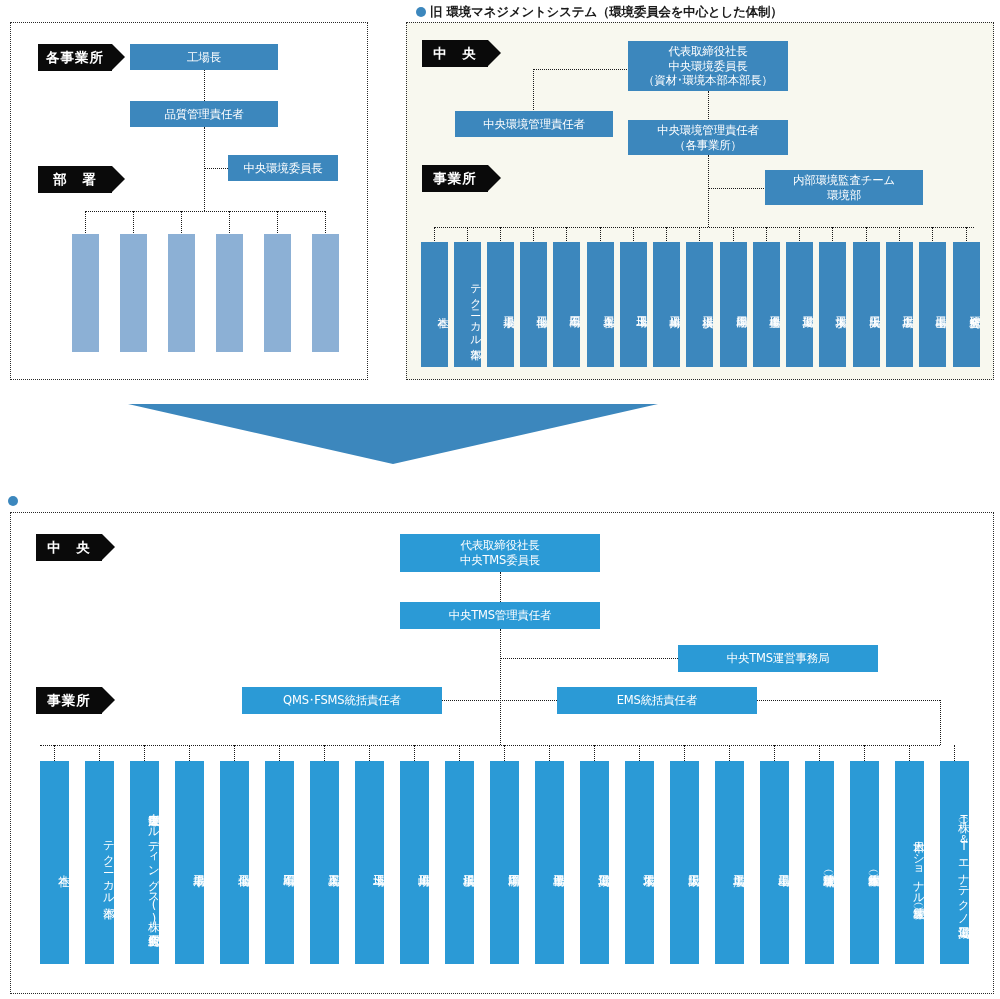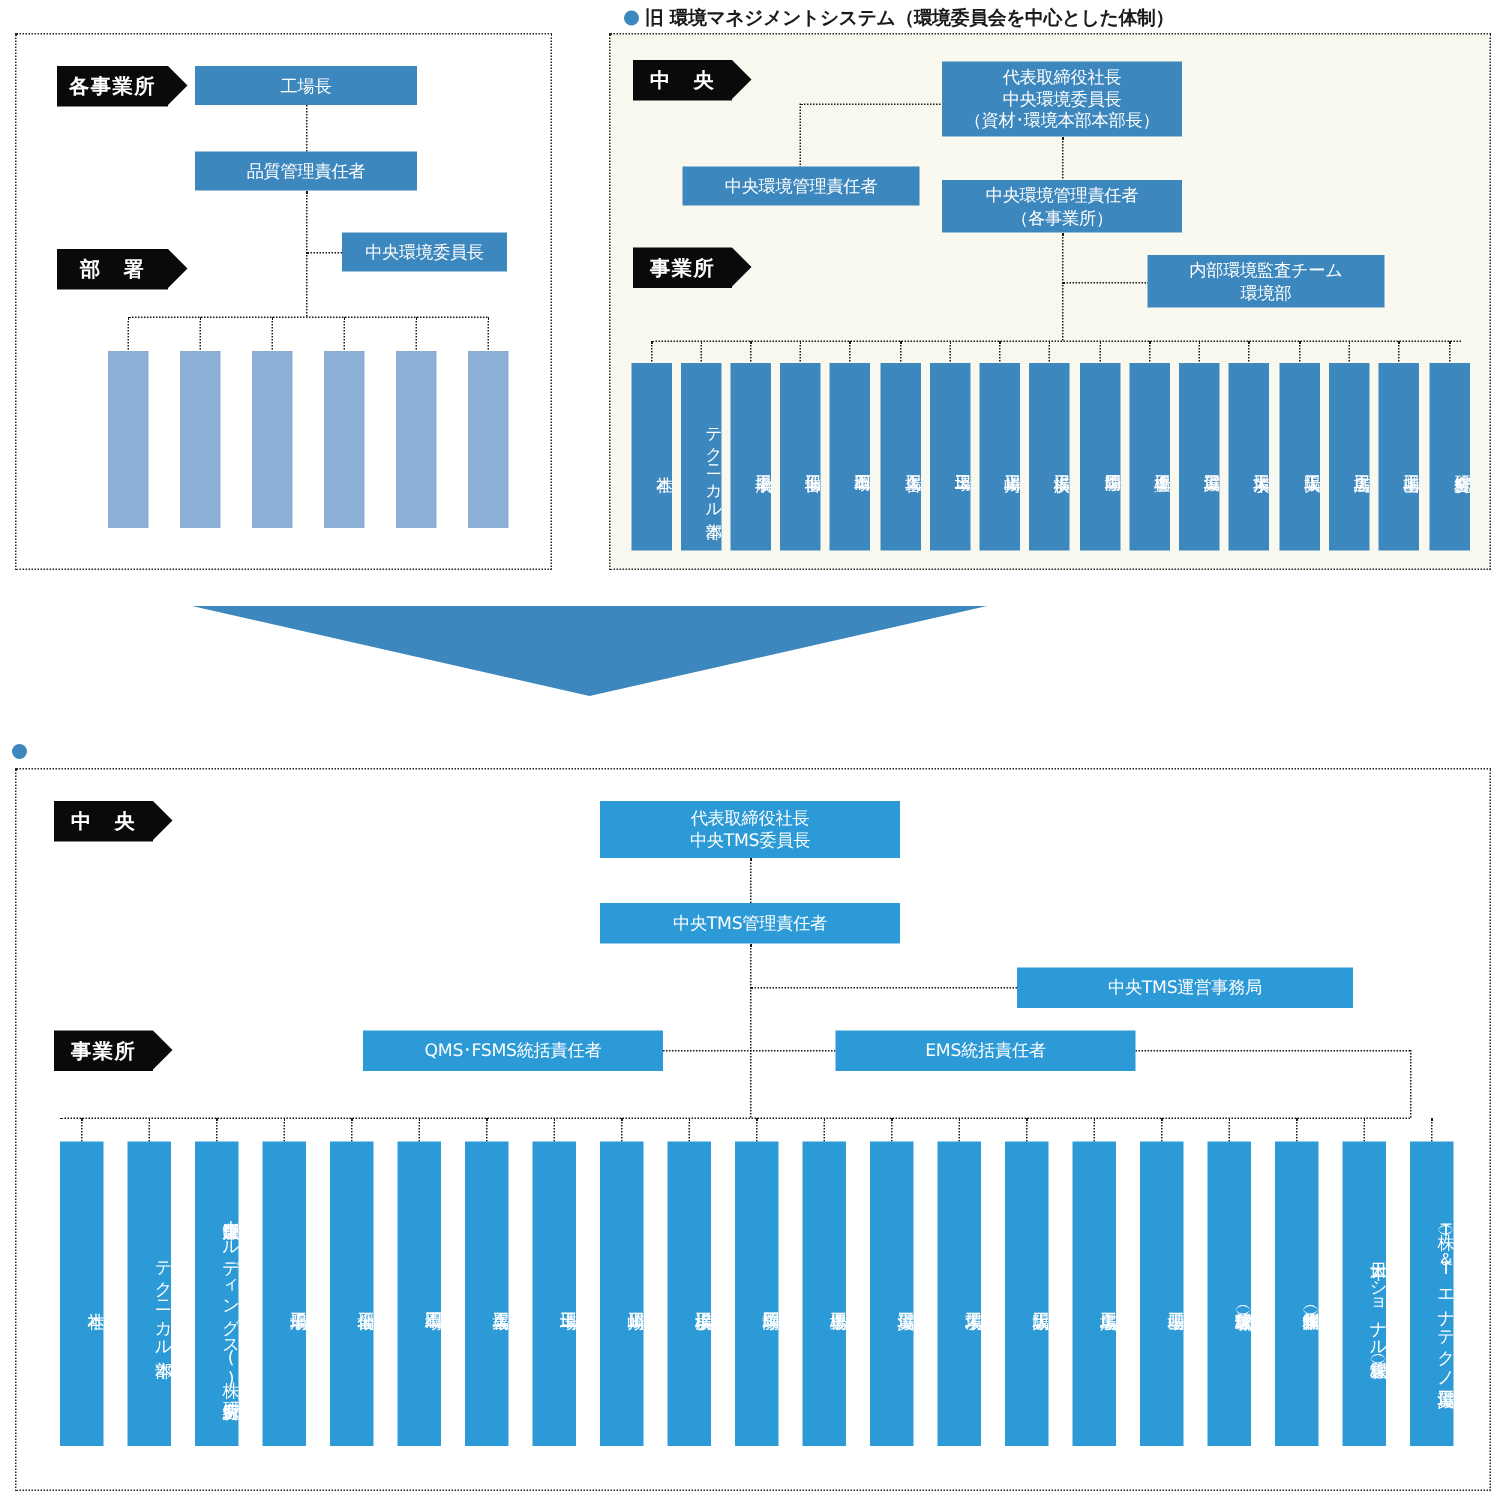--- a/index.html
+++ b/index.html
@@ -277,21 +277,21 @@
     <span>事業所</span>
   </div>
 
   <div class="box bright" style="left:400px; top:534px; width:200px; height:38px;">
     <span class="ln">代表取締役社長</span>
     <span class="ln">中央TMS委員長</span>
   </div>
   <div class="box bright" style="left:400px; top:602px; width:200px; height:27px;">
     <span class="ln">中央TMS管理責任者</span>
   </div>
-  <div class="box bright" style="left:678px; top:645px; width:224px; height:27px;">
+  <div class="box bright" style="left:678px; top:645px; width:200px; height:27px;">
     <span class="ln">中央TMS運営事務局</span>
   </div>
   <div class="box bright" style="left:242px; top:687px; width:200px; height:27px;">
     <span class="ln">QMS･FSMS統括責任者</span>
   </div>
   <div class="box bright" style="left:557px; top:687px; width:200px; height:27px;">
     <span class="ln">EMS統括責任者</span>
   </div>
 
   <div class="ln-v" style="left:500px; top:572px; height:30px;"></div>

